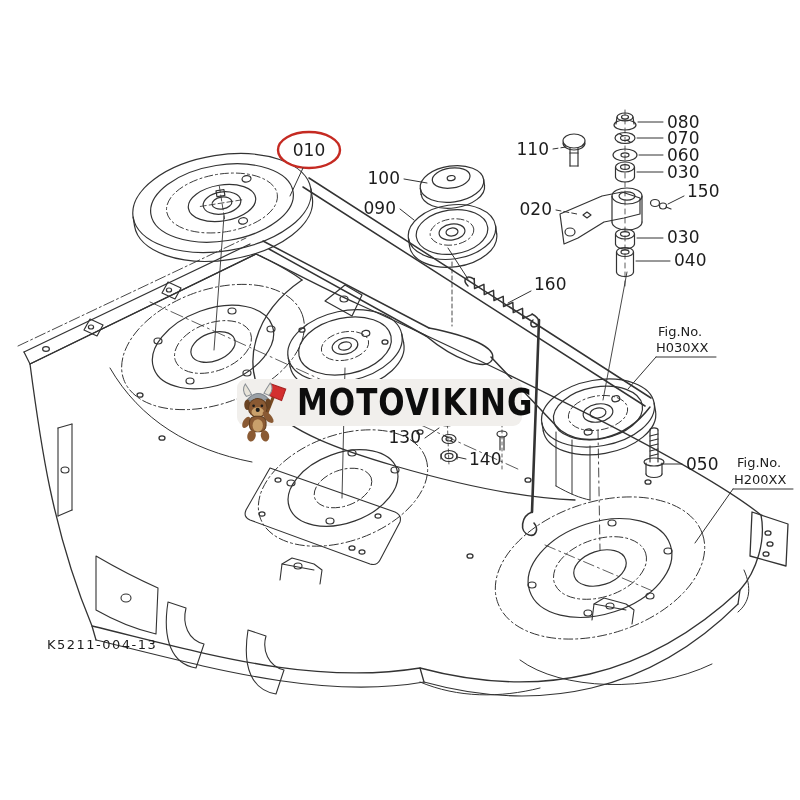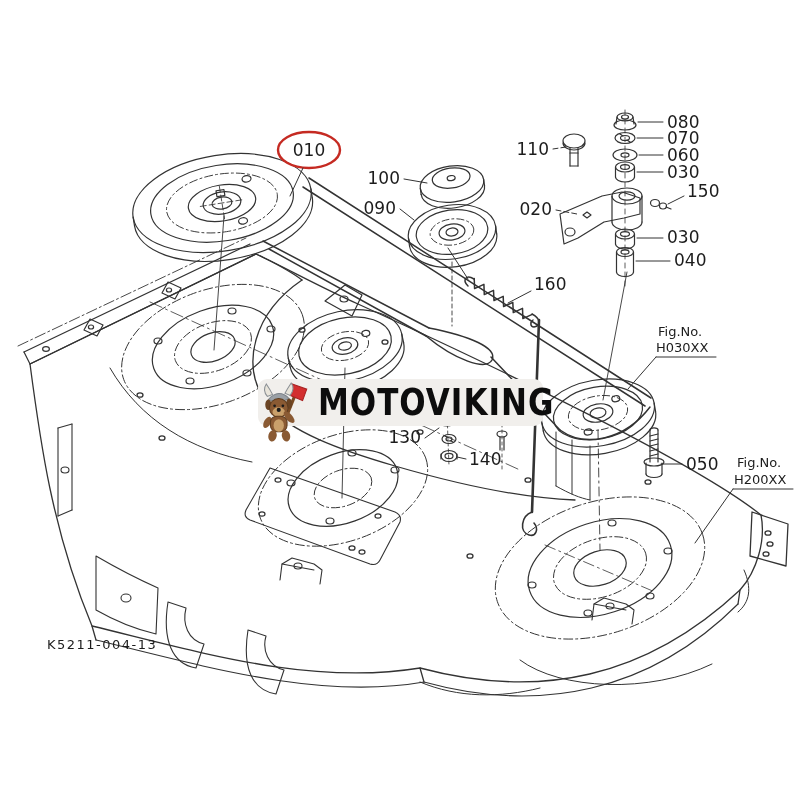--- a/index.html
+++ b/index.html
@@ -3,21 +3,21 @@
 <meta charset="utf-8">
 <style>
   html,body{margin:0;padding:0;background:#ffffff;}
   .stage{position:relative;width:800px;height:800px;background:#ffffff;overflow:hidden;
          font-family:"DejaVu Sans","Liberation Sans",sans-serif;}
   .stage svg{position:absolute;left:0;top:0;}
   svg text{font-family:"DejaVu Sans","Liberation Sans",sans-serif;fill:#1c1c1c;}
   .callout{font-size:17px;}
   .figref{font-size:13px;}
   .dwgno{font-size:13px;letter-spacing:1.5px;}
-  .wmband{position:absolute;left:258px;top:379px;width:285px;height:47px;
+  .wmband{position:absolute;left:237px;top:379px;width:285px;height:47px;
           background:#f1efec;border-radius:9px;}
   .wmtext{position:absolute;left:60px;top:2px;display:inline-block;
           font-size:31px;font-weight:bold;color:#0d0d0d;letter-spacing:1px;
           transform:scale(1,1.2);transform-origin:left center;line-height:43px;white-space:nowrap;}
   .wmlogo{position:absolute;left:2px;top:-11px;width:56px;height:66px;}
 </style>
 </head>
 <body>
 
 <div class="stage">

